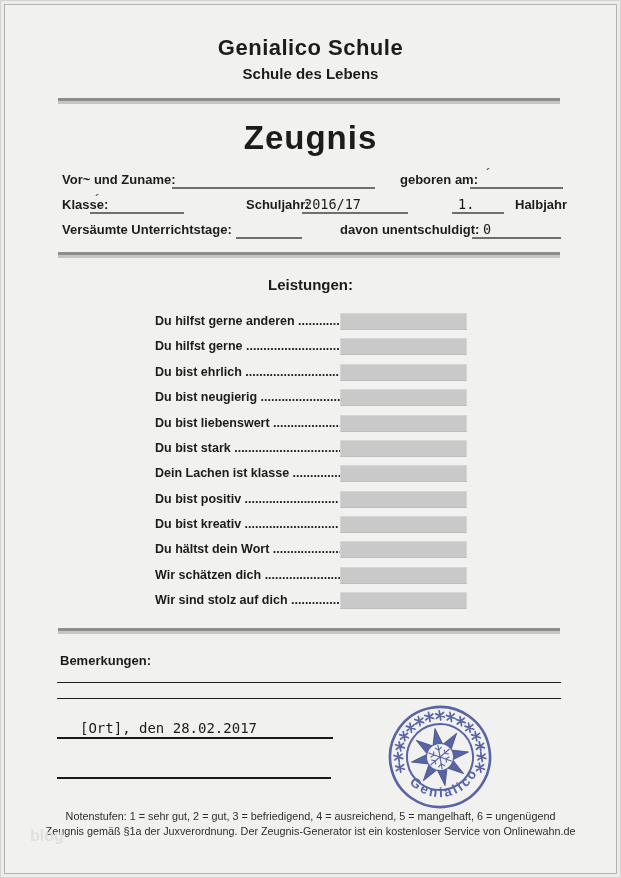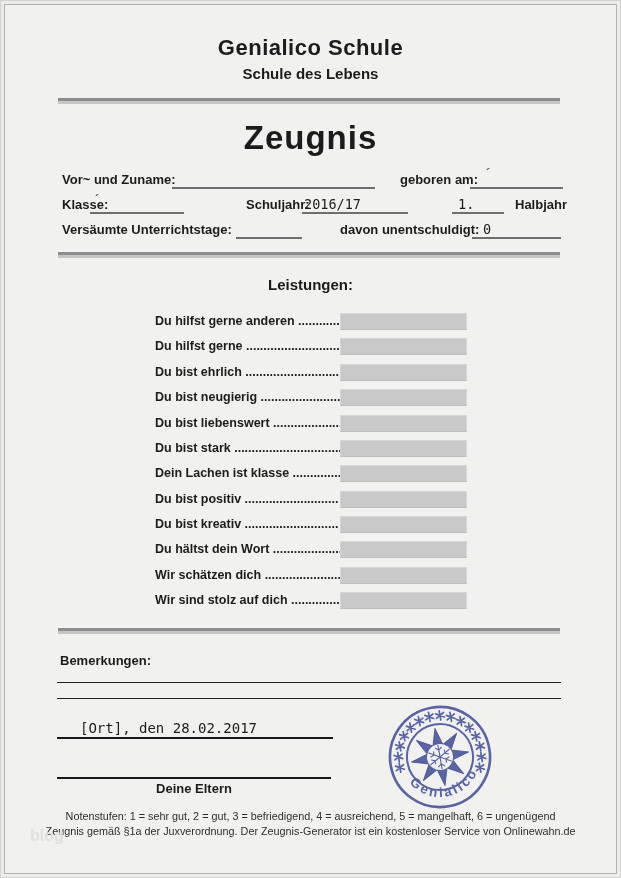--- a/index.html
+++ b/index.html
@@ -90,21 +90,20 @@
 
   <div class="abs bar bar3"></div>
 
   <div class="abs lbl" style="left:60px;top:653px;">Bemerkungen:</div>
   <div class="abs thinline" style="left:57px;top:682px;width:504px;"></div>
   <div class="abs thinline" style="left:57px;top:698px;width:504px;"></div>
 
   <div class="abs mono" style="left:80px;top:720px;font-size:14px;">[Ort], den 28.02.2017</div>
   <div class="abs sigline" style="left:57px;top:737px;width:276px;"></div>
   <div class="abs sigline" style="left:57px;top:777px;width:274px;"></div>
-  <div class="abs lbl" style="left:57px;top:781px;width:274px;text-align:center;white-space:normal;">Deine Eltern</div>
 
   <div class="abs" style="left:386px;top:703px;width:108px;height:108px;">
     <svg width="108" height="108" viewBox="0 0 108 108">
       <defs>
         <g id="ast" stroke="#44519b" stroke-width="1.7" stroke-linecap="round">
           <path d="M0,-4.6 L0,4.6 M-4,-2.3 L4,2.3 M-4,2.3 L4,-2.3" fill="none"></path>
         </g>
         <path id="arcBottom" d="M16.4,67.7 A40,40 0 0 0 91.6,67.7" fill="none"></path>
       </defs>
       <g transform="rotate(-10 54 54)" opacity="0.88">

